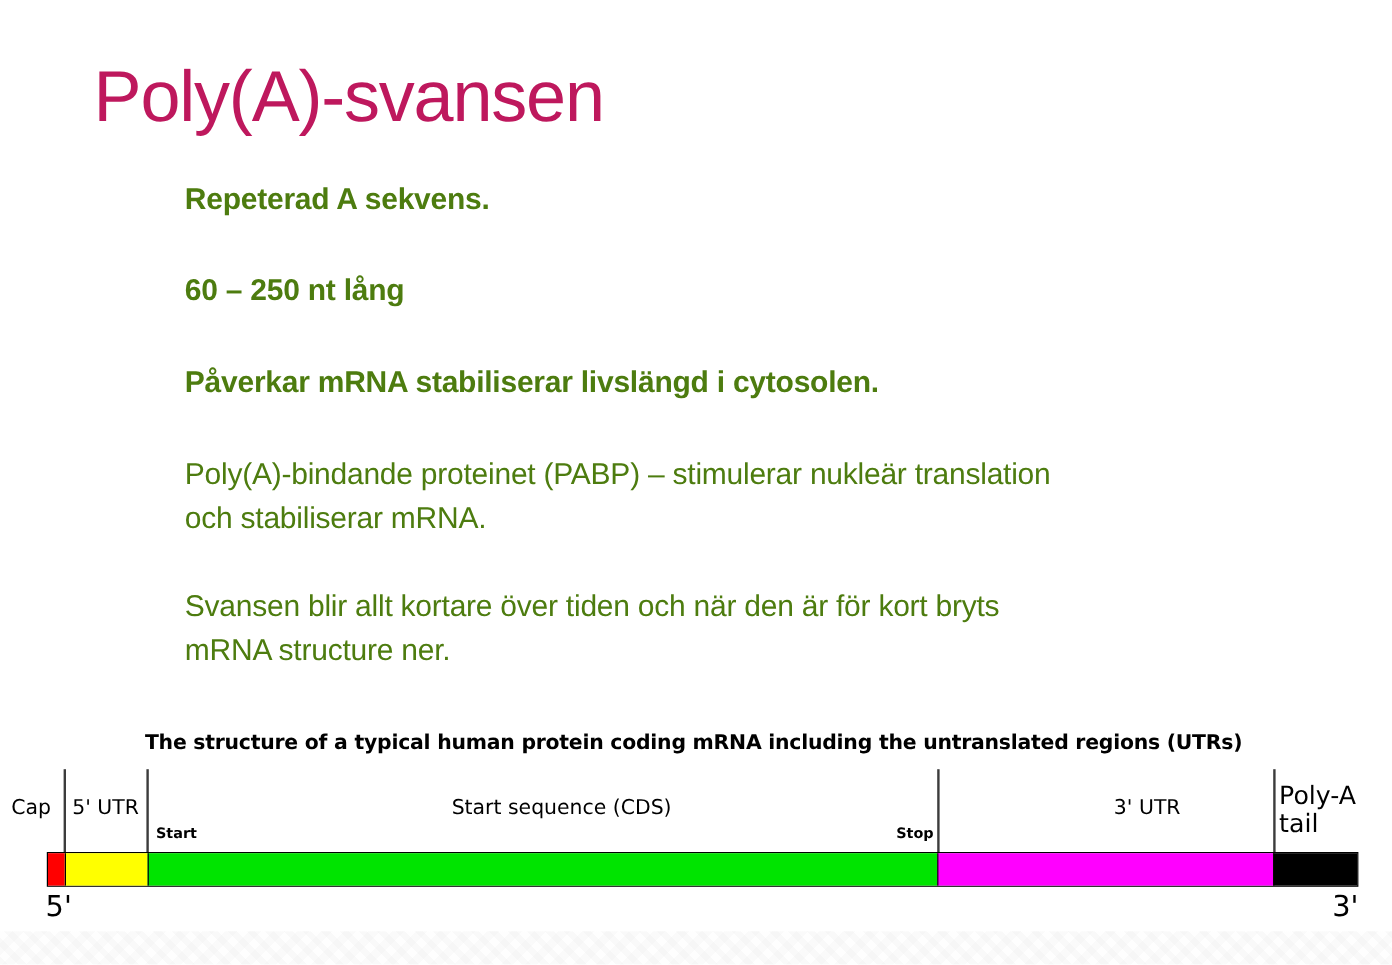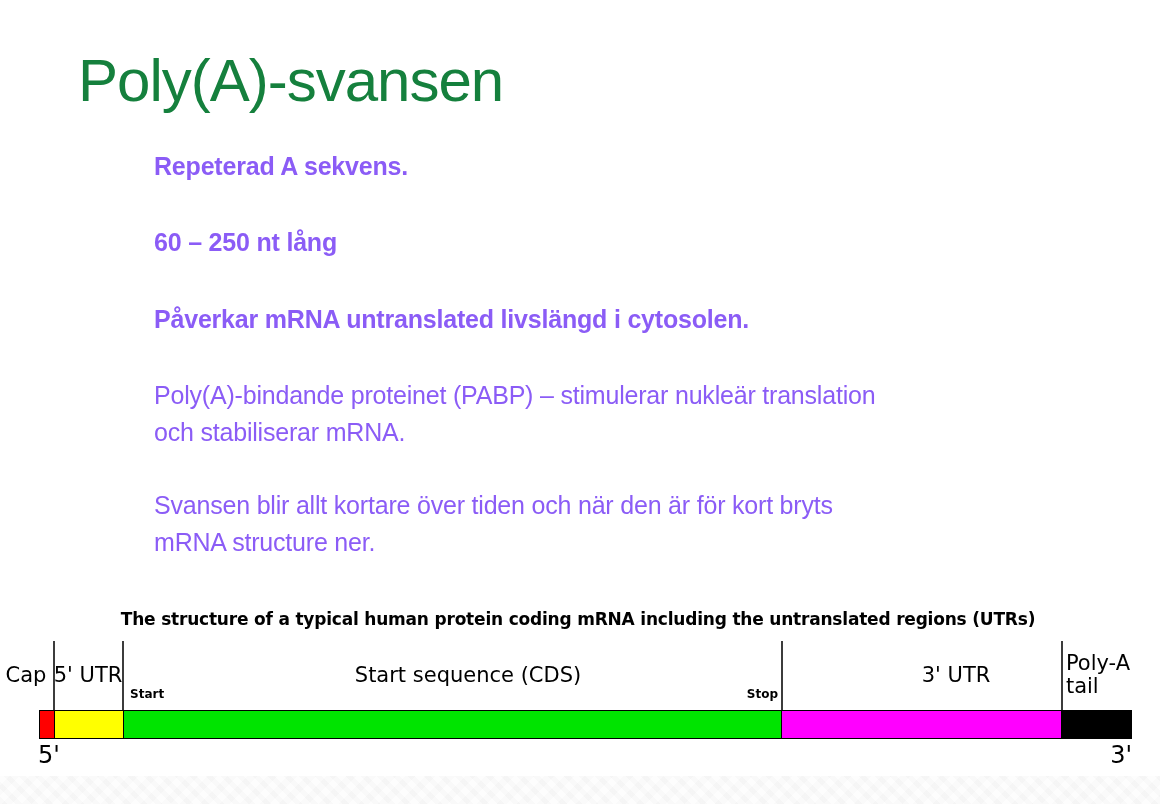--- a/index.html
+++ b/index.html
@@ -12,30 +12,30 @@
     font-family: "Liberation Sans", sans-serif;
     color: #000000;
   }
   .slide-title {
     position: absolute;
     left: 78px;
     top: 46px;
     font-size: 60px;
     font-weight: 400;
     letter-spacing: -1px;
-    color: #15803d;
+    color: #be185d;
     white-space: nowrap;
   }
   .body-line {
     position: absolute;
     left: 154px;
     font-size: 25px;
     letter-spacing: -0.2px;
     white-space: nowrap;
-    color: #8b5cf6;
+    color: #4d7c0f;
   }
   .body-line.bold { font-weight: 700; }
 
   
   .diagram-title {
     position: absolute;
     left: 578px;
     top: 609px;
     transform: translateX(-50%);
     font-family: "DejaVu Sans", sans-serif;
@@ -49,21 +49,21 @@
     top: 641px;
     width: 2px;
     height: 69px;
     background: #3c3c3c;
   }
   .seg-label {
     position: absolute;
     top: 663px;
     transform: translateX(-50%);
     font-family: "DejaVu Sans", sans-serif;
-    font-size: 21px;
+    font-size: 17px;
     white-space: nowrap;
   }
   .polya-label {
     position: absolute;
     top: 652px;
     left: 1098px;
     transform: translateX(-50%);
     font-family: "DejaVu Sans", sans-serif;
     font-size: 21px;
     line-height: 23px;
@@ -122,21 +122,21 @@
 </style>
 </head>
 <body>
 
 <div class="slide">
 
   <div class="slide-title">Poly(A)-svansen</div>
 
   <div class="body-line bold" style="top:152px">Repeterad A sekvens.</div>
   <div class="body-line bold" style="top:228px">60 – 250 nt lång</div>
-  <div class="body-line bold" style="top:305px">Påverkar mRNA untranslated livslängd i cytosolen.</div>
+  <div class="body-line bold" style="top:305px">Påverkar mRNA stabiliserar livslängd i cytosolen.</div>
   <div class="body-line" style="top:381px">Poly(A)-bindande proteinet (PABP) – stimulerar nukleär translation</div>
   <div class="body-line" style="top:491px">Svansen blir allt kortare över tiden och när den är för kort bryts</div>
   <div class="body-line" style="top:418px">och stabiliserar mRNA.</div>
   <div class="body-line" style="top:528px">mRNA structure ner.</div>
 
   <div class="diagram-title">The structure of a typical human protein coding mRNA including the untranslated regions (UTRs)</div>
 
   <div class="marker-line" style="left:53px"></div>
   <div class="marker-line" style="left:122px"></div>
   <div class="marker-line" style="left:781px"></div>

